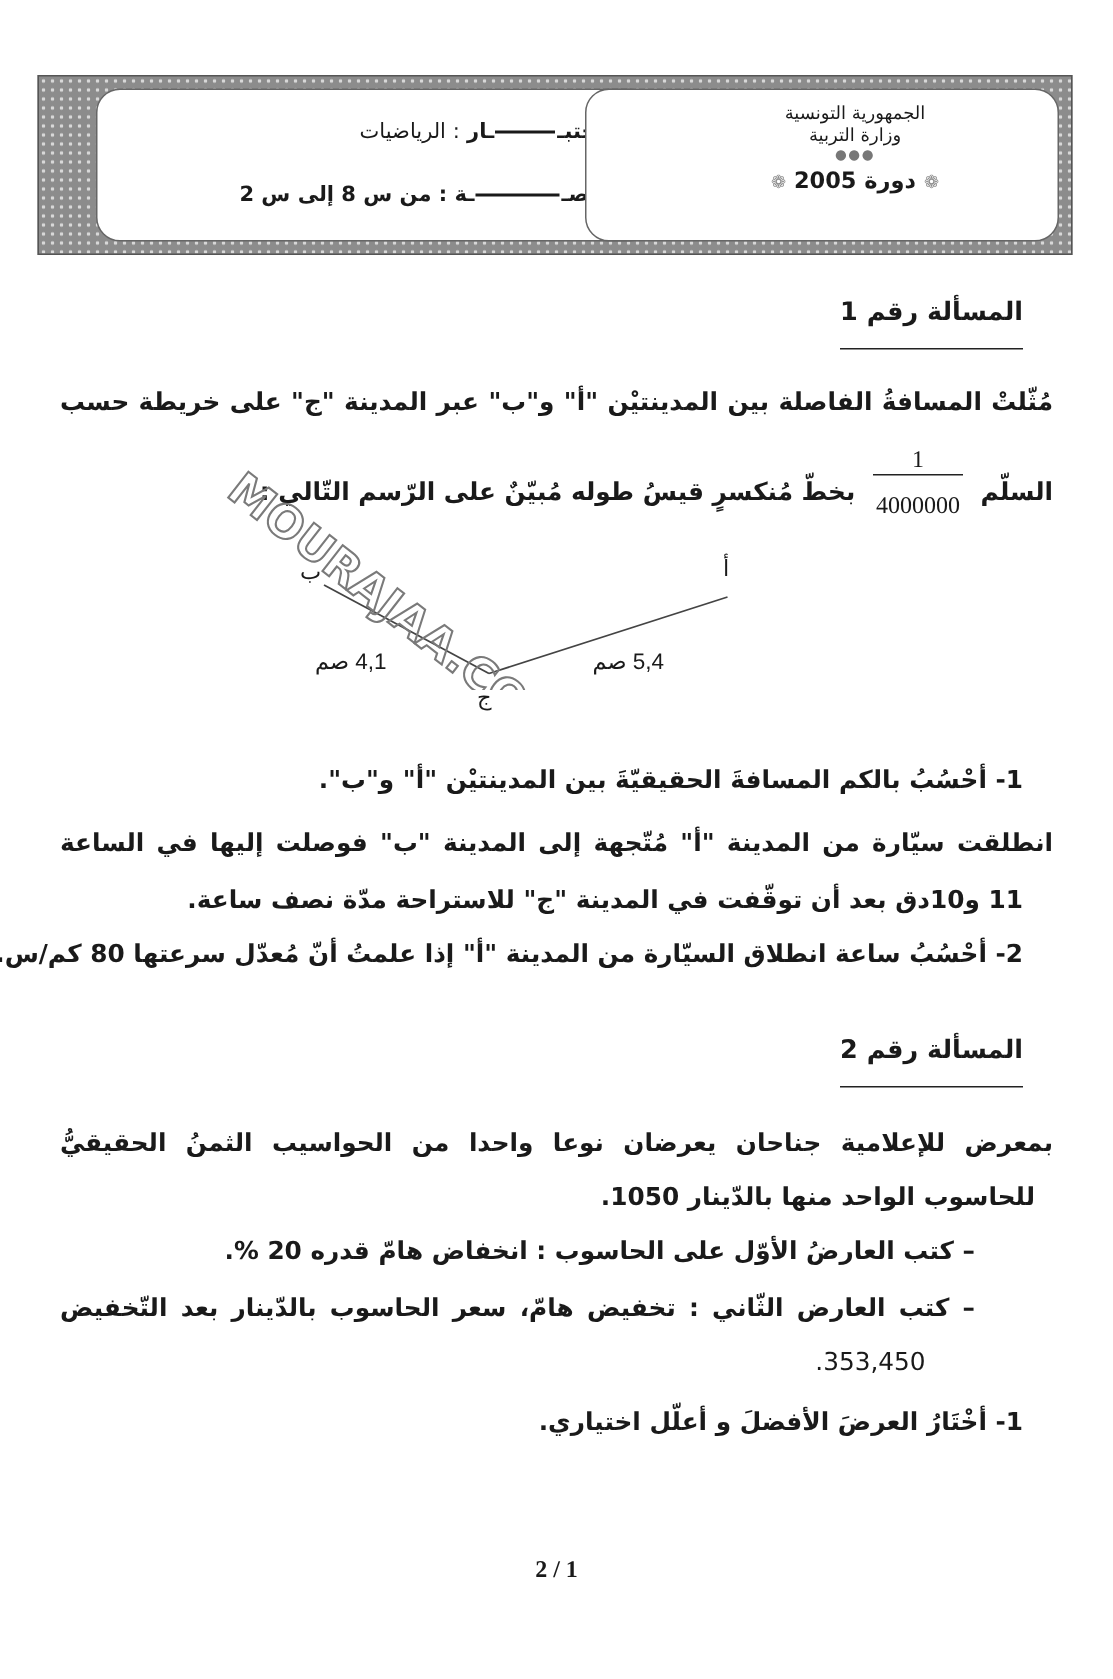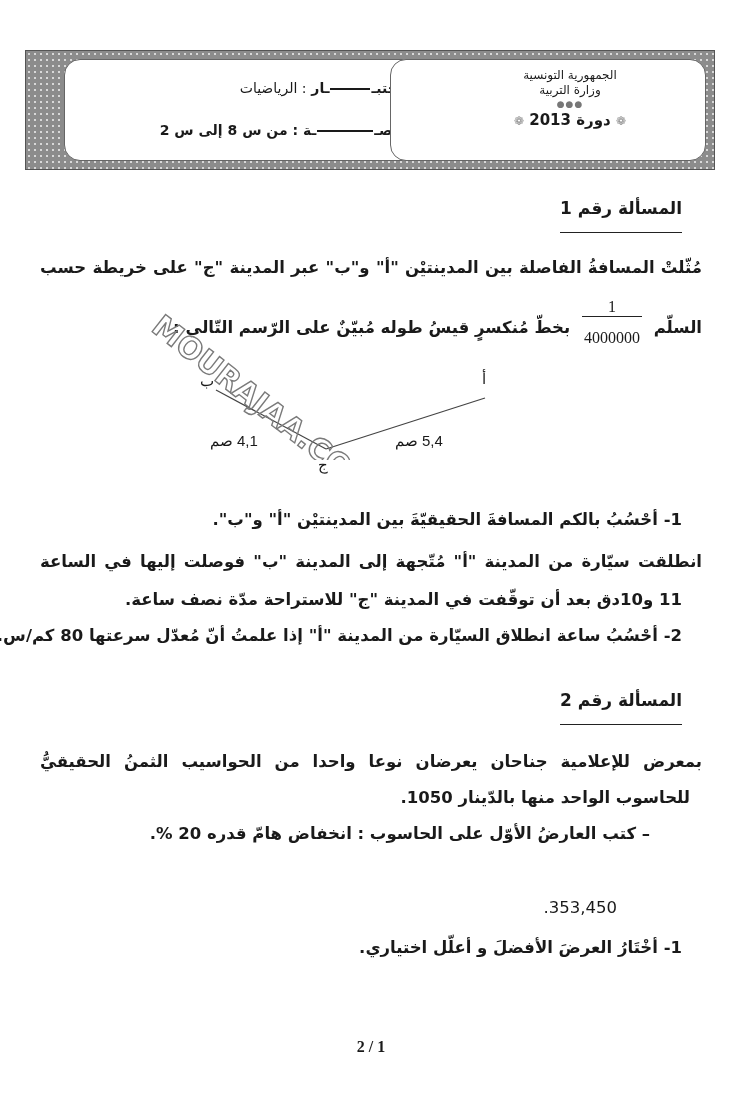--- a/index.html
+++ b/index.html
@@ -64,21 +64,21 @@
         <span>: من س 8 إلى س 2</span>
       </div>
     </div>
 
     <div class="panel panel-right">
       <div class="line l1">الجمهورية التونسية</div>
       <div class="line">وزارة التربية</div>
       <div class="stars">●●●</div>
       <div class="session">
         <span class="flower">❁</span>
-        <span>دورة 2013</span>
+        <span>دورة 2005</span>
         <span class="flower">❁</span>
       </div>
     </div>
   </div>
 
   <div class="rtl heading" style="top:198px;">المسألة رقم 1</div>
 
   <div class="rtl text justify" style="top:258px;">مُثّلتْ المسافةُ الفاصلة بين المدينتيْن "أ" و"ب" عبر المدينة "ج" على خريطة حسب</div>
 
   <div class="rtl text" style="top:298px; right:40px;">
@@ -106,17 +106,18 @@
 
   <div class="rtl text" style="top:510px; right:60px;">1- أحْسُبُ بالكم المسافةَ الحقيقيّةَ بين المدينتيْن "أ" و"ب".</div>
   <div class="rtl text justify" style="top:552px; right:40px;">انطلقت سيّارة من المدينة "أ" مُتّجهة إلى المدينة "ب" فوصلت إليها في الساعة</div>
   <div class="rtl text" style="top:590px; right:60px;">11 و10دق بعد أن توقّفت في المدينة "ج" للاستراحة مدّة نصف ساعة.</div>
   <div class="rtl text" style="top:626px; right:60px;">2- أحْسُبُ ساعة انطلاق السيّارة من المدينة "أ" إذا علمتُ أنّ مُعدّل سرعتها 80 كم/س.</div>
 
   <div class="rtl heading" style="top:690px;">المسألة رقم 2</div>
   <div class="rtl text justify" style="top:752px; right:40px;">بمعرض للإعلامية جناحان يعرضان نوعا واحدا من الحواسيب الثمنُ الحقيقيُّ</div>
   <div class="rtl text" style="top:788px; right:52px;">للحاسوب الواحد منها بالدّينار 1050.</div>
   <div class="rtl text" style="top:824px; right:92px;">– كتب العارضُ الأوّل على الحاسوب : انخفاض هامّ قدره 20 %.</div>
+  <div class="rtl text justify" style="top:862px; right:92px; left:40px;">– كتب العارض الثّاني : تخفيض هامّ، سعر الحاسوب بالدّينار بعد التّخفيض</div>
   <div class="rtl text" style="top:898px; right:125px; font-weight:normal;">353,450.</div>
   <div class="rtl text" style="top:938px; right:60px;">1- أخْتَارُ العرضَ الأفضلَ و أعلّل اختياري.</div>
 
   <div class="pagenum">2 / 1</div>
 </div>
 
 </body></html>

